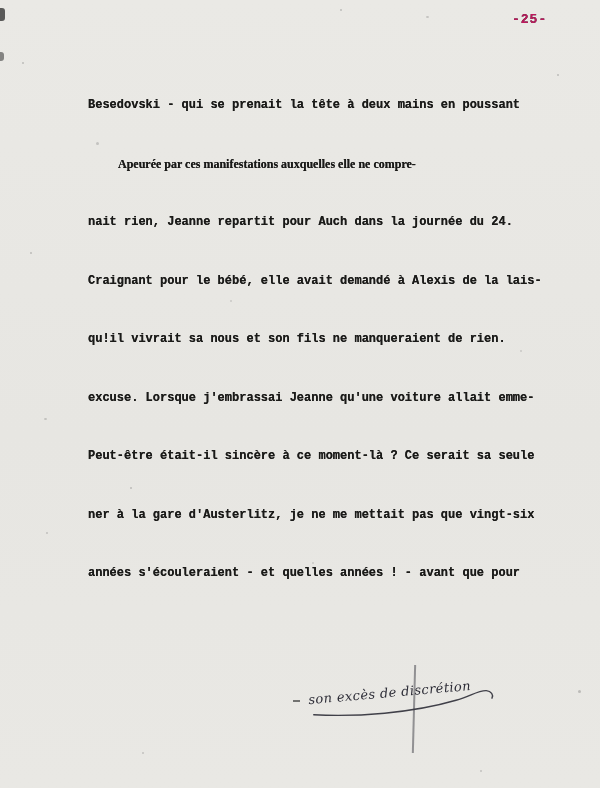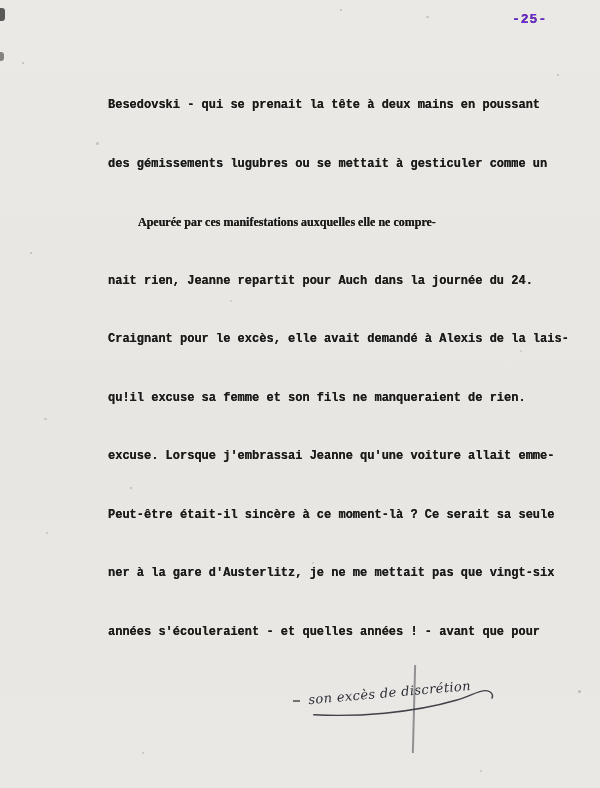--- a/index.html
+++ b/index.html
@@ -4,30 +4,30 @@
 <style>
   html,body{margin:0;padding:0;}
   body{
     width:600px;height:788px;position:relative;overflow:hidden;
     background:linear-gradient(180deg,#eae9e5 0%,#e7e6e2 55%,#e9e8e4 100%);
     font-family:"Liberation Mono", monospace;
   }
   .page{position:absolute;inset:0;}
   .page-number{
     position:absolute;top:12px;left:512px;
-    font-size:13px;font-weight:700;letter-spacing:1px;color:#6d28d9;
+    font-size:13px;font-weight:700;letter-spacing:1px;color:#be185d;
     text-shadow:0 0 .6px rgba(10,10,10,.9);
     text-align:center;
   }
   .text-block{
     position:absolute;left:88px;top:57px;width:490px;
     color:#1a1a18;font-weight:700;font-size:12px;line-height:19.5px;
     white-space:pre;text-shadow:0 0 .6px rgba(15,15,15,.85);
   }
-  .line{height:19.5px;margin-left:20px;}
+  .line{height:19.5px;}
   .indent{padding-left:30px;font-family:Liberation Serif, serif;}
   .annotation{
     position:absolute;left:308px;top:683px;width:210px;
     transform:rotate(-5deg);
     font-family:"DejaVu Serif", serif;font-style:italic;
     font-size:13px;color:#2d2d37;letter-spacing:.4px;white-space:nowrap;
   }
   .flourish{position:absolute;left:2px;top:11px;}
   .pen-stroke{
     position:absolute;left:413px;top:665px;width:1.5px;height:88px;
@@ -44,25 +44,24 @@
 </style>
 </head>
 <body>
 
 <div class="page">
 
   <span class="page-number">-25-</span>
 
   <div class="text-block">
     <div class="line">Besedovski - qui se prenait la tête à deux mains en poussant</div>
-    <div class="line">des gémissements lugubres ou se mettait à gesticuler comme un</div>
     <div class="line indent">Apeurée par ces manifestations auxquelles elle ne compre-</div>
     <div class="line">nait rien, Jeanne repartit pour Auch dans la journée du 24.</div>
-    <div class="line">Craignant pour le excès, elle avait demandé à Alexis de la lais-</div>
-    <div class="line">qu!il excuse sa femme et son fils ne manqueraient de rien.</div>
+    <div class="line">Craignant pour le bébé, elle avait demandé à Alexis de la lais-</div>
+    <div class="line">qu!il vivrait sa nous et son fils ne manqueraient de rien.</div>
     <div class="line">excuse. Lorsque j'embrassai Jeanne qu'une voiture allait emme-</div>
     <div class="line">Peut-être était-il sincère à ce moment-là ? Ce serait sa seule</div>
     <div class="line">ner à la gare d'Austerlitz, je ne me mettait pas que vingt-six</div>
     <div class="line">années s'écouleraient - et quelles années ! - avant que pour</div>
     
     
     
     
     
     

